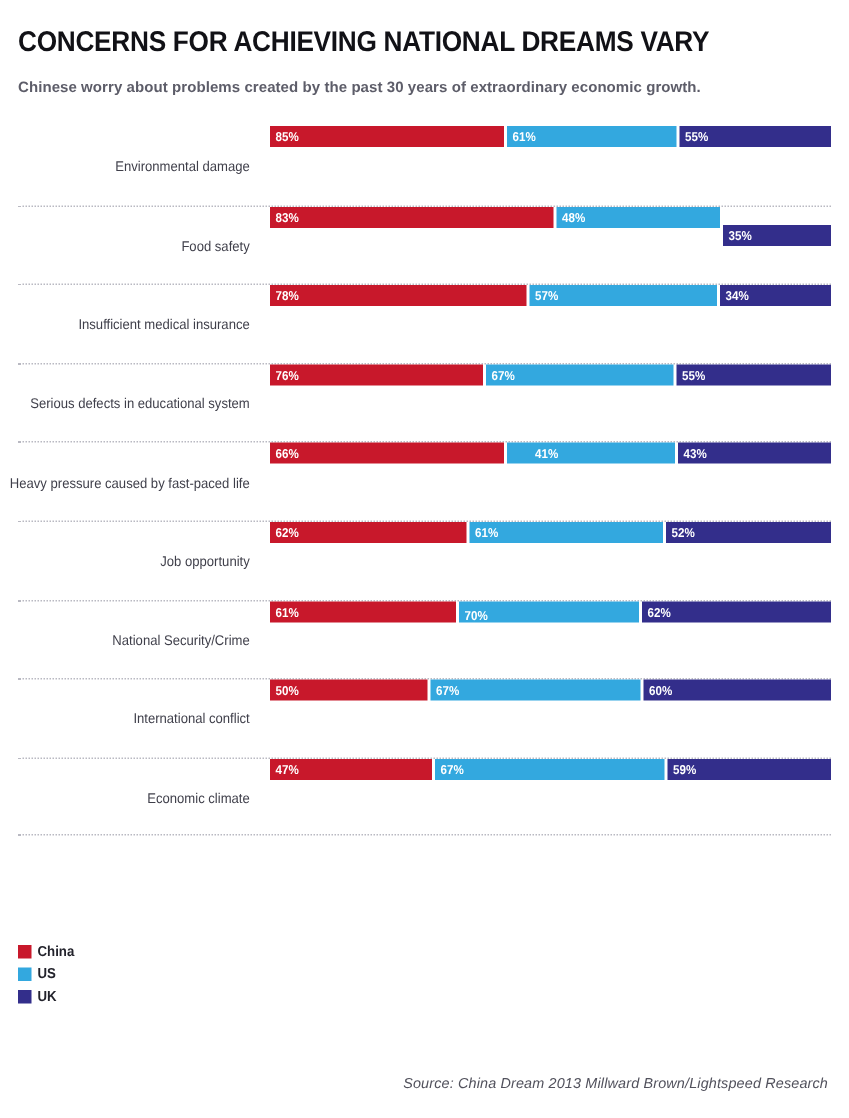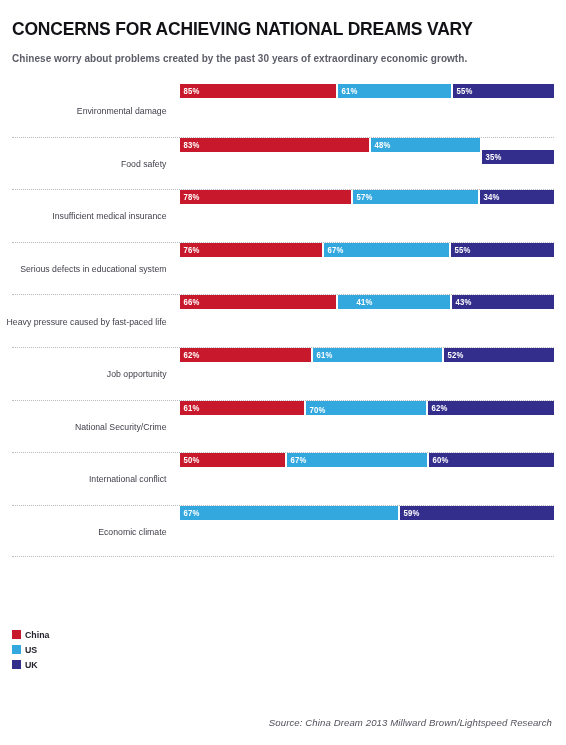--- a/index.html
+++ b/index.html
@@ -289,20 +289,23 @@
             <span class="val">67%</span>
           </div>
           <div class="bar s2" style="width: 220.8px;">
             <span class="val">60%</span>
           </div>
         </div>
       </div>
       <div class="group last-rule">
         <div class="cat-label">Economic climate</div>
         <div class="bars">
+          <div class="bar s0" style="width: 172.96px;">
+            <span class="val">47%</span>
+          </div>
           <div class="bar s1" style="width: 246.56px;">
             <span class="val">67%</span>
           </div>
           <div class="bar s2" style="width: 175px;">
             <span class="val">59%</span>
           </div>
         </div>
       </div>
     </div>
 

